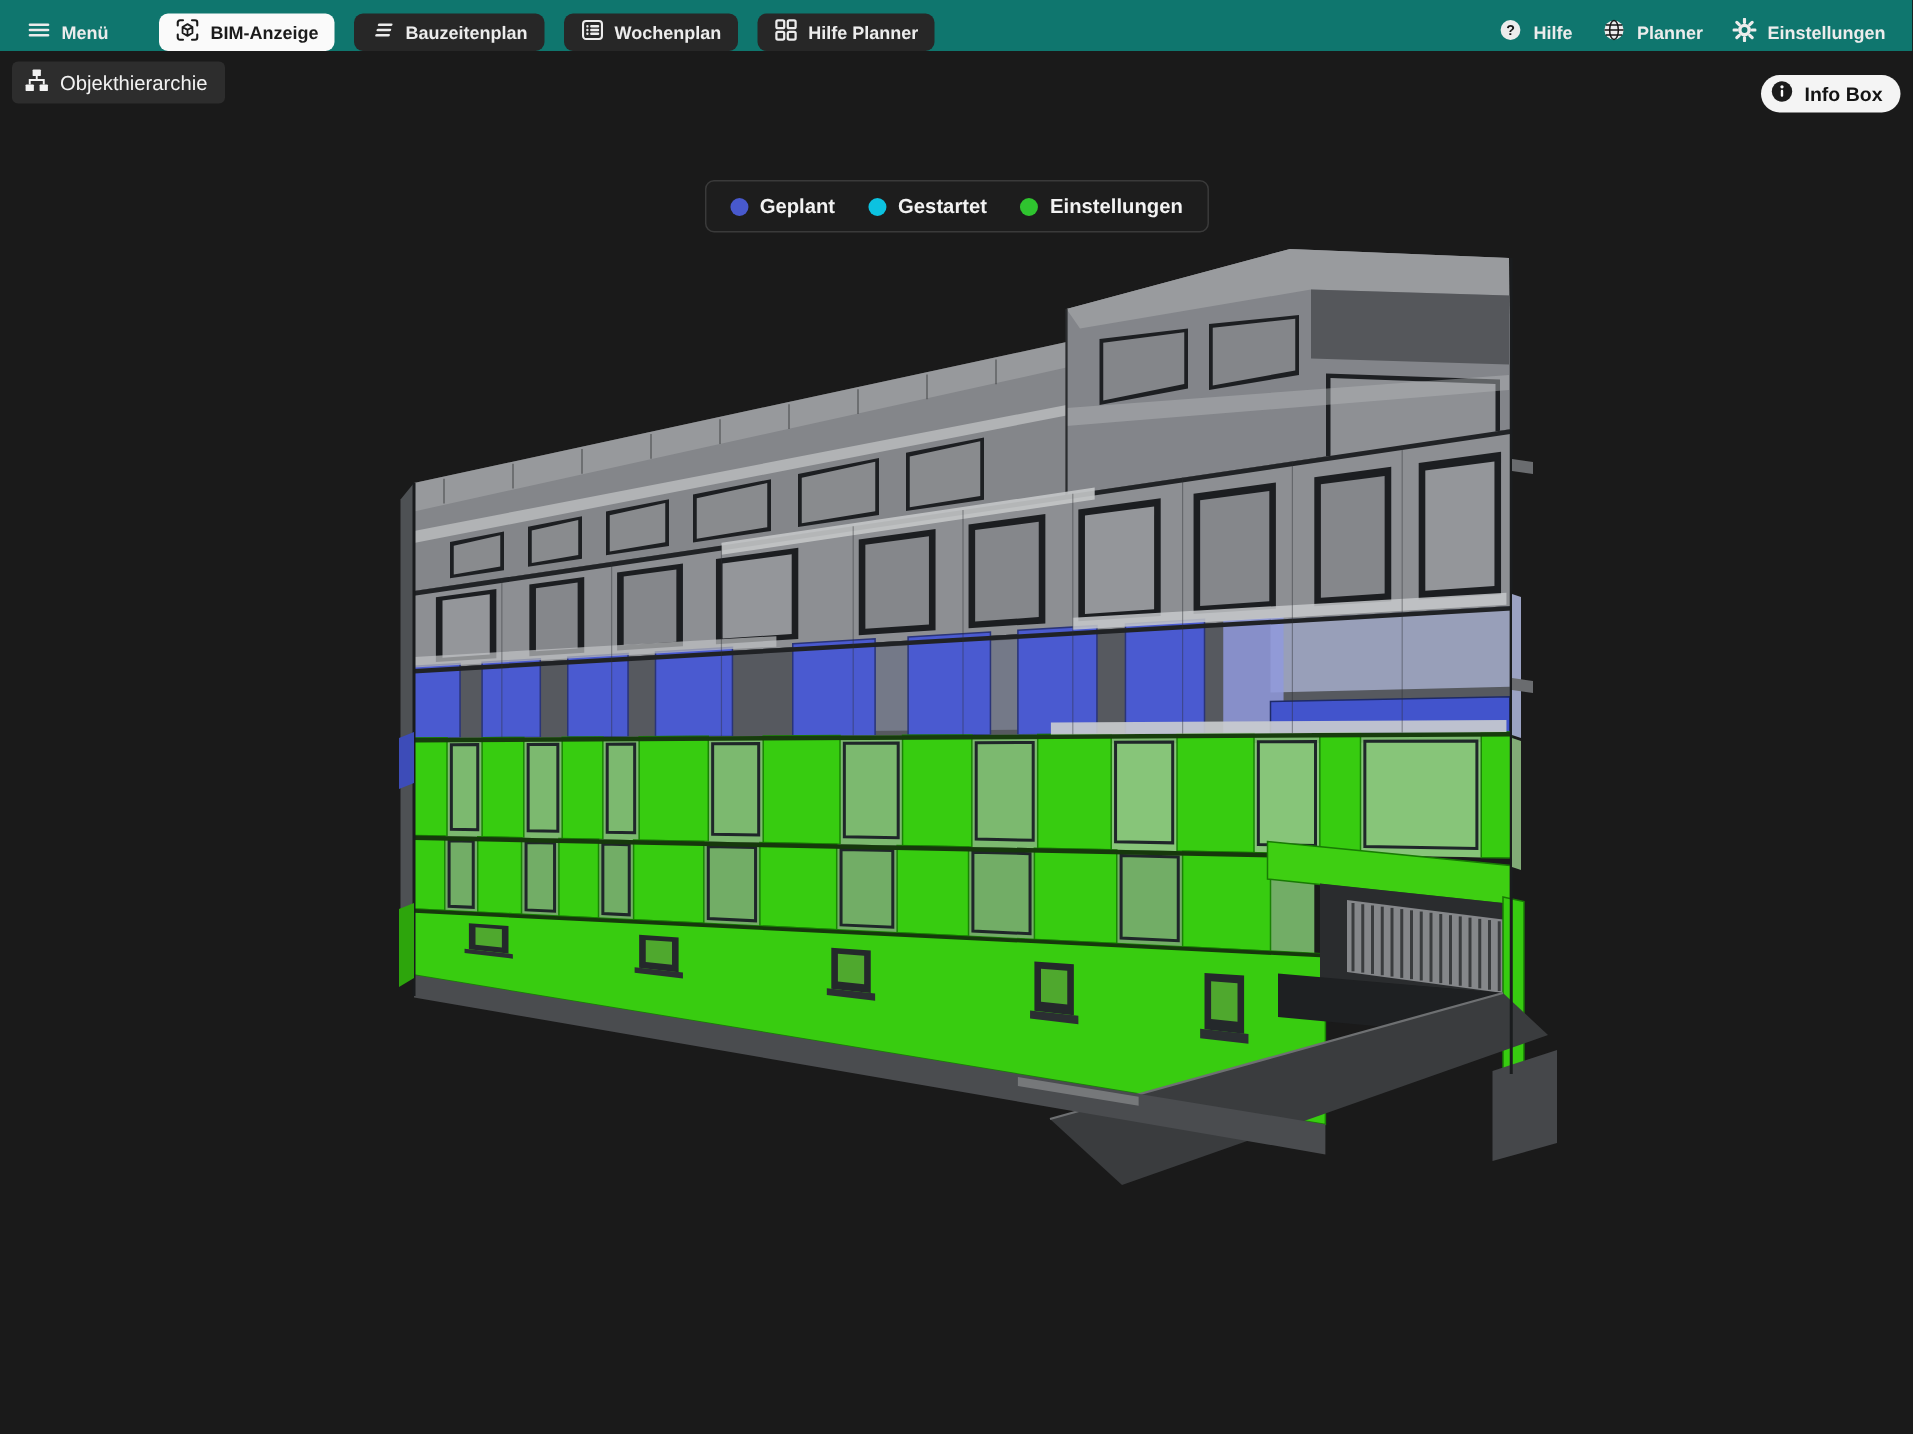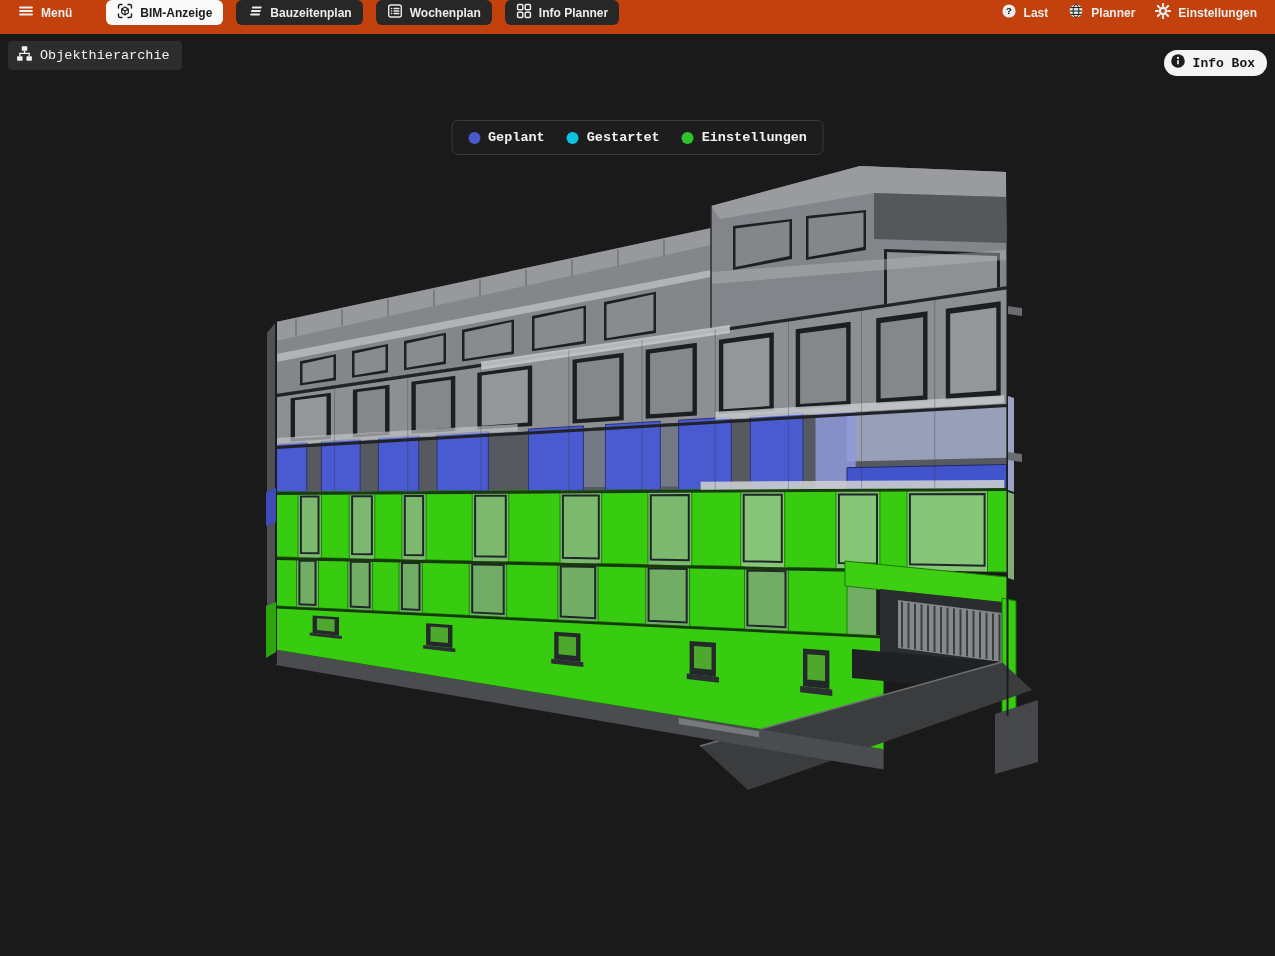--- a/index.html
+++ b/index.html
@@ -1,30 +1,30 @@
 <!DOCTYPE html>
 <html><head>
 <meta charset="utf-8">
 <style>
   html,body{margin:0;padding:0;background:#1a1a1a;}
   .app{position:relative;width:1275px;height:956px;overflow:hidden;background:#1a1a1a;
        font-family:"Liberation Sans",sans-serif;-webkit-font-smoothing:antialiased;}
   
-  .topbar{position:absolute;top:0;left:0;width:100%;height:34px;background:#c2410c;
-          display:flex;align-items:flex-start;padding:0 12px;box-sizing:border-box;z-index:20;}
+  .topbar{position:absolute;top:0;left:0;width:100%;height:34px;background:#0f766e;
+          display:flex;align-items:flex-end;padding:0 12px;box-sizing:border-box;z-index:20;}
   .tb-btn{display:flex;align-items:center;gap:7px;height:25px;padding:0 11px;border:none;
           border-radius:6px;background:#272727;color:#ececec;font-size:12px;font-weight:700;
           font-family:inherit;cursor:pointer;white-space:nowrap;}
   .tb-btn.plain{background:transparent;padding:0 6px;}
   .tb-btn.active{background:#fafafa;color:#1b1b1b;}
   .tabs{display:flex;gap:13px;margin-left:28px;}
   .topbar-right{margin-left:auto;display:flex;gap:8px;}
   .tb-btn svg{flex:0 0 auto;}
   
-  .viewport{position:absolute;top:34px;left:0;width:1275px;height:922px;background:#1a1a1a;font-family:Liberation Mono, monospace;}
+  .viewport{position:absolute;top:34px;left:0;width:1275px;height:922px;background:#1a1a1a;}
   .model{position:absolute;left:0;top:0;width:1275px;height:922px;display:block;}
   .chip{position:absolute;display:flex;align-items:center;gap:7px;border:none;cursor:pointer;
         font-family:inherit;font-weight:400;}
   .chip.hierarchy{top:7px;left:8px;background:#2d2d2d;color:#f2f2f2;font-size:13.5px;
         padding:4px 12px 4px 8px;border-radius:4px;}
   .chip.infobox{top:6px;right:8px;background:#f4f4f4;color:#141414;font-size:13px;font-weight:600;
         padding:3px 12px 3px 6px;border-radius:13px;margin-top:10px;}
   
   .legend{position:absolute;top:86px;left:50%;transform:translateX(-50%);
           display:flex;align-items:flex-start;gap:22px;background:#1d1d1d;border:1px solid #3a3a3a;
@@ -80,33 +80,33 @@
         <span>
           <svg width="16" height="16" viewBox="0 0 16 16" fill="none">
             <g stroke="currentColor" stroke-width="1.5">
               <rect x="1.6" y="1.6" width="5.2" height="5.2" rx="1"></rect>
               <rect x="9.2" y="1.6" width="5.2" height="5.2" rx="1"></rect>
               <rect x="1.6" y="9.2" width="5.2" height="5.2" rx="1"></rect>
               <rect x="9.2" y="9.2" width="5.2" height="5.2" rx="1"></rect>
             </g>
           </svg>
         </span>
-        <span>Info Planner</span>
+        <span>Hilfe Planner</span>
       </button>
     </nav>
 
     <div class="topbar-right">
       <button class="tb-btn plain">
         <span>
           <svg width="16" height="16" viewBox="0 0 16 16">
             <circle cx="8" cy="8" r="6.6" fill="currentColor"></circle>
             <text x="8" y="11.2" font-size="9.5" font-weight="bold" text-anchor="middle" fill="#151515" font-family="Liberation Sans, sans-serif">?</text>
           </svg>
         </span>
-        <span>Last</span>
+        <span>Hilfe</span>
       </button>
       <button class="tb-btn plain">
         <span>
           <svg width="16" height="16" viewBox="0 0 16 16">
             <circle cx="8" cy="8" r="6.4" fill="currentColor"></circle>
             <g stroke="#151515" stroke-width="1" fill="none">
               <ellipse cx="8" cy="8" rx="2.9" ry="6.4"></ellipse>
               <path d="M1.6 8h12.8M2.5 4.6h11M2.5 11.4h11"></path>
             </g>
           </svg>

